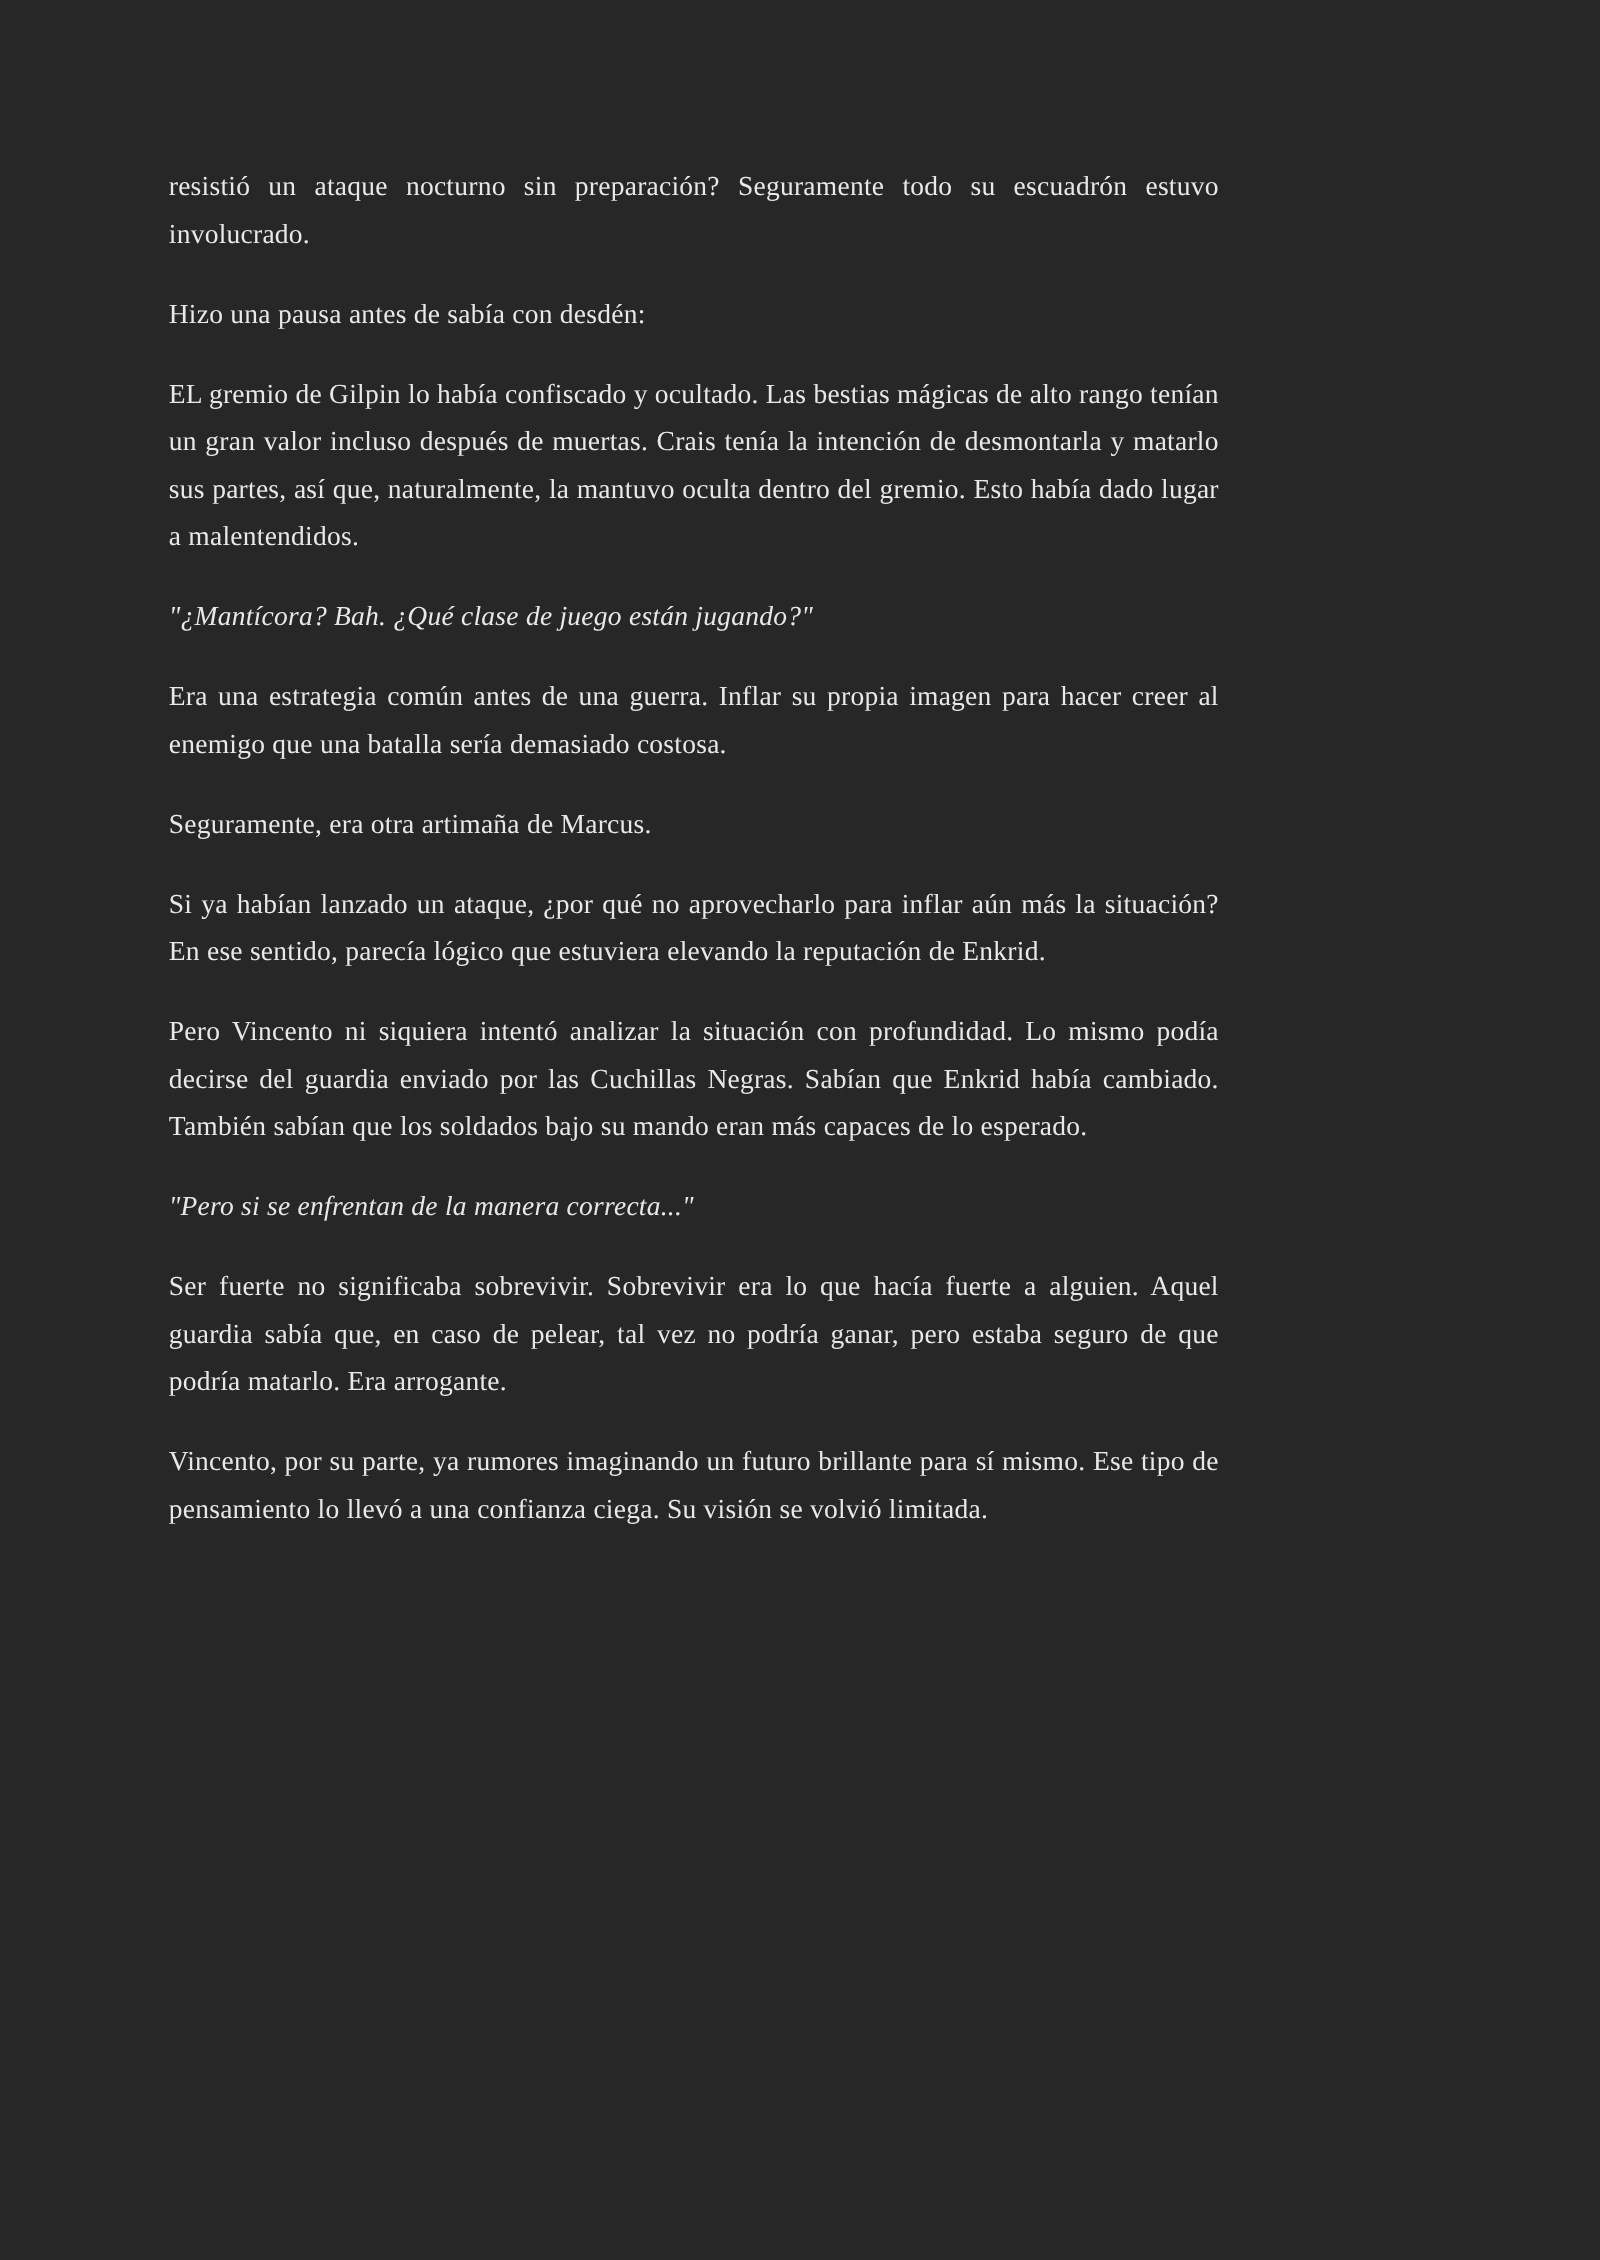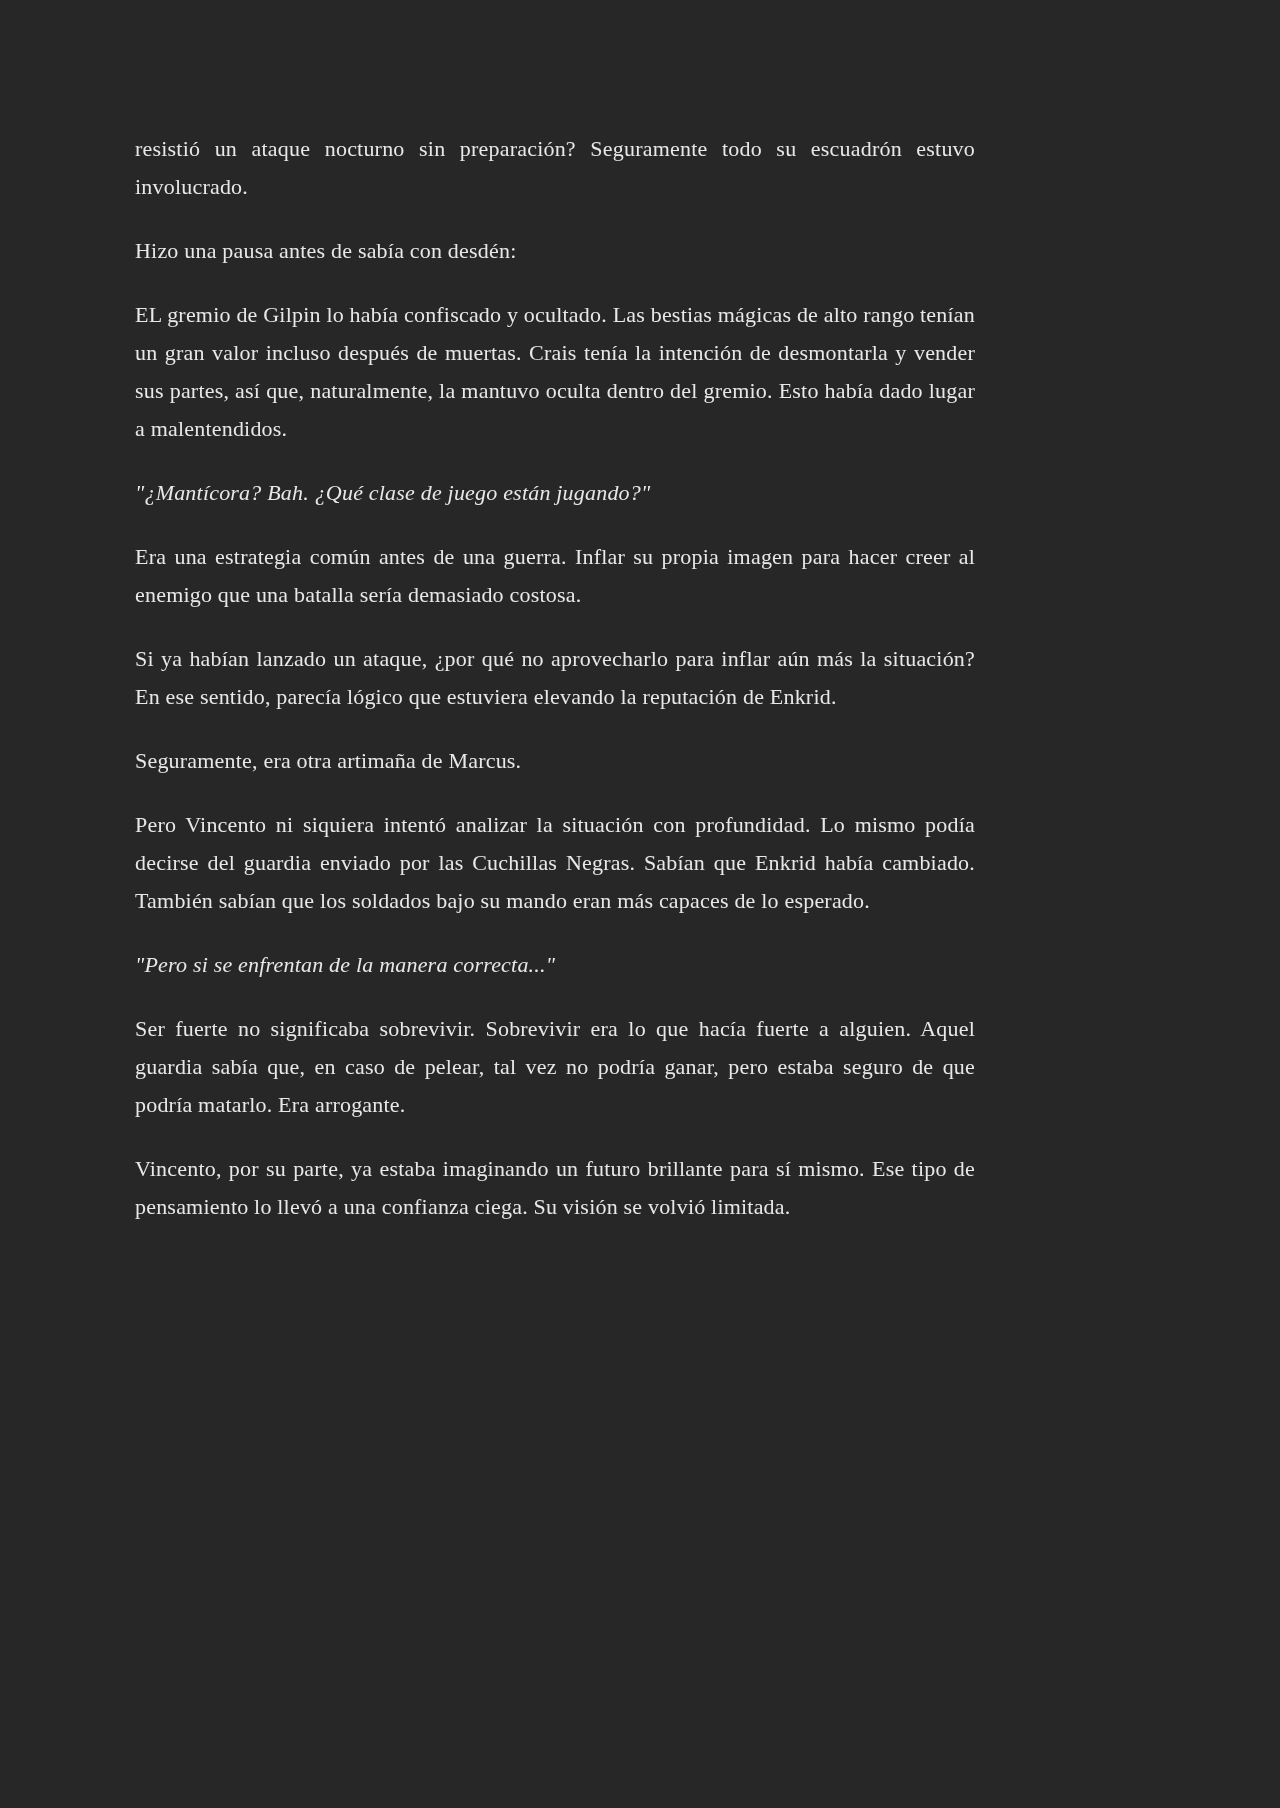--- a/index.html
+++ b/index.html
@@ -35,23 +35,23 @@
     font-style: italic;
   }
 </style>
 </head>
 <body style="background: rgb(39, 39, 39); color: rgb(232, 232, 232);">
 
 <main class="reader-page">
   <div class="text-column" id="text-column">
       <p class="">resistió un ataque nocturno sin preparación? Seguramente todo su escuadrón estuvo involucrado.</p>
       <p class="">Hizo una pausa antes de sabía con desdén:</p>
-      <p class="">EL gremio de Gilpin lo había confiscado y ocultado. Las bestias mágicas de alto rango tenían un gran valor incluso después de muertas. Crais tenía la intención de desmontarla y vender sus partes, así que, naturalmente, la mantuvo oculta dentro del gremio. Esto había dado lugar a malentendidos.</p>
+      <p class="">EL gremio de Gilpin lo había confiscado y ocultado. Las bestias mágicas de alto rango tenían un gran valor incluso después de muertas. Crais tenía la intención de desmontarla y matarlo sus partes, así que, naturalmente, la mantuvo oculta dentro del gremio. Esto había dado lugar a malentendidos.</p>
       <p class="italic">"¿Mantícora? Bah. ¿Qué clase de juego están jugando?"</p>
       <p class="">Era una estrategia común antes de una guerra. Inflar su propia imagen para hacer creer al enemigo que una batalla sería demasiado costosa.</p>
+      <p class="">Seguramente, era otra artimaña de Marcus.</p>
       <p class="">Si ya habían lanzado un ataque, ¿por qué no aprovecharlo para inflar aún más la situación? En ese sentido, parecía lógico que estuviera elevando la reputación de Enkrid.</p>
-      <p class="">Seguramente, era otra artimaña de Marcus.</p>
       <p class="">Pero Vincento ni siquiera intentó analizar la situación con profundidad. Lo mismo podía decirse del guardia enviado por las Cuchillas Negras. Sabían que Enkrid había cambiado. También sabían que los soldados bajo su mando eran más capaces de lo esperado.</p>
       <p class="italic">"Pero si se enfrentan de la manera correcta..."</p>
       <p class="">Ser fuerte no significaba sobrevivir. Sobrevivir era lo que hacía fuerte a alguien. Aquel guardia sabía que, en caso de pelear, tal vez no podría ganar, pero estaba seguro de que podría matarlo. Era arrogante.</p>
-      <p class="">Vincento, por su parte, ya estaba imaginando un futuro brillante para sí mismo. Ese tipo de pensamiento lo llevó a una confianza ciega. Su visión se volvió limitada.</p>
+      <p class="">Vincento, por su parte, ya rumores imaginando un futuro brillante para sí mismo. Ese tipo de pensamiento lo llevó a una confianza ciega. Su visión se volvió limitada.</p>
     </div>
 </main>
 
 </body></html>

